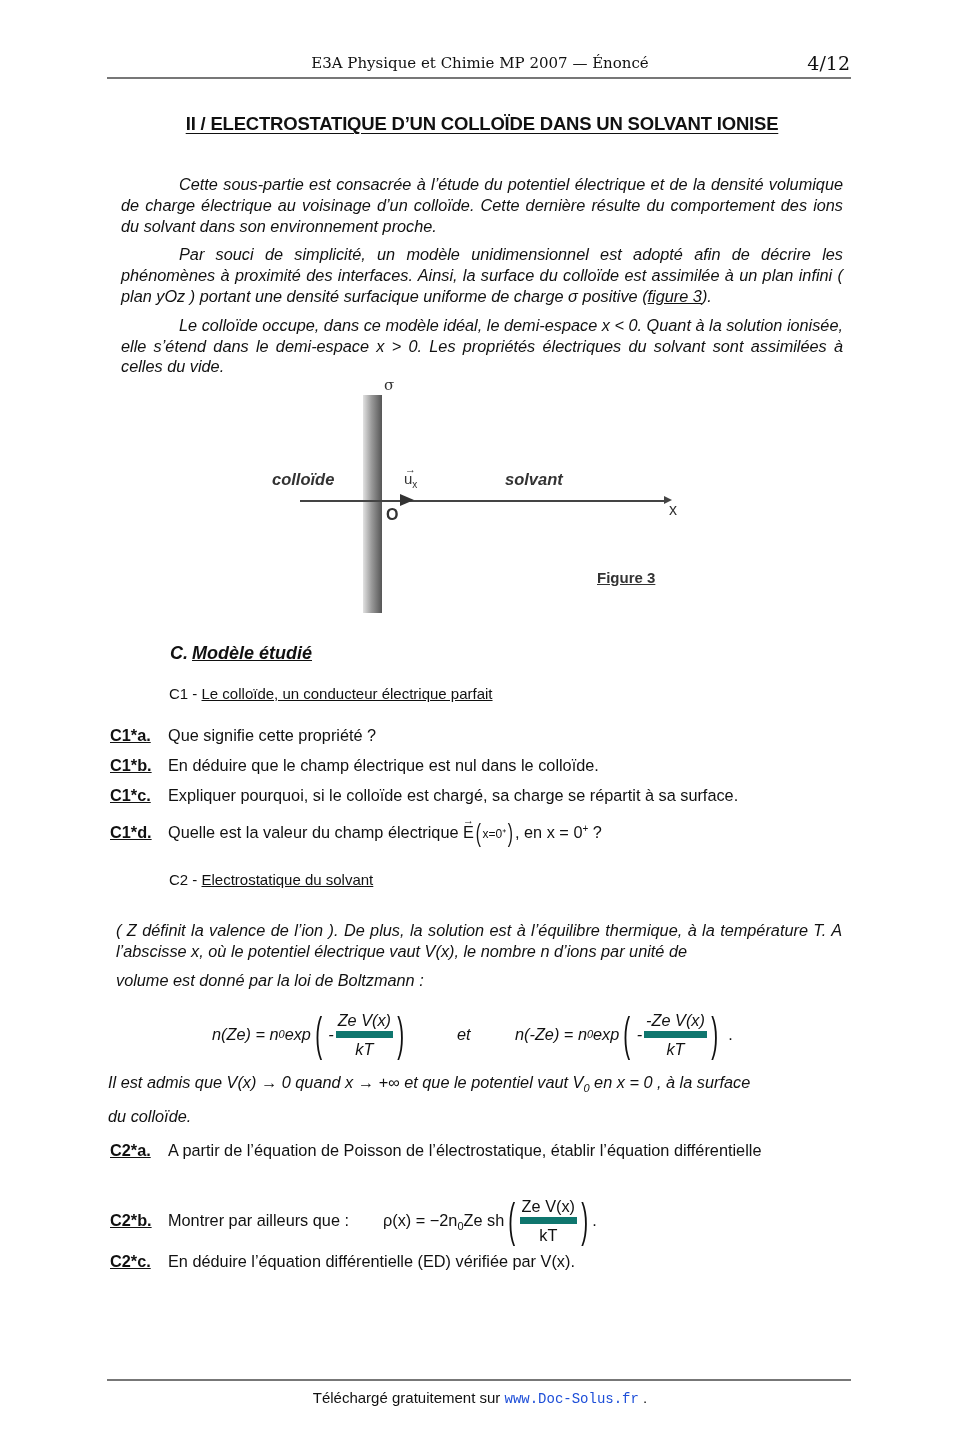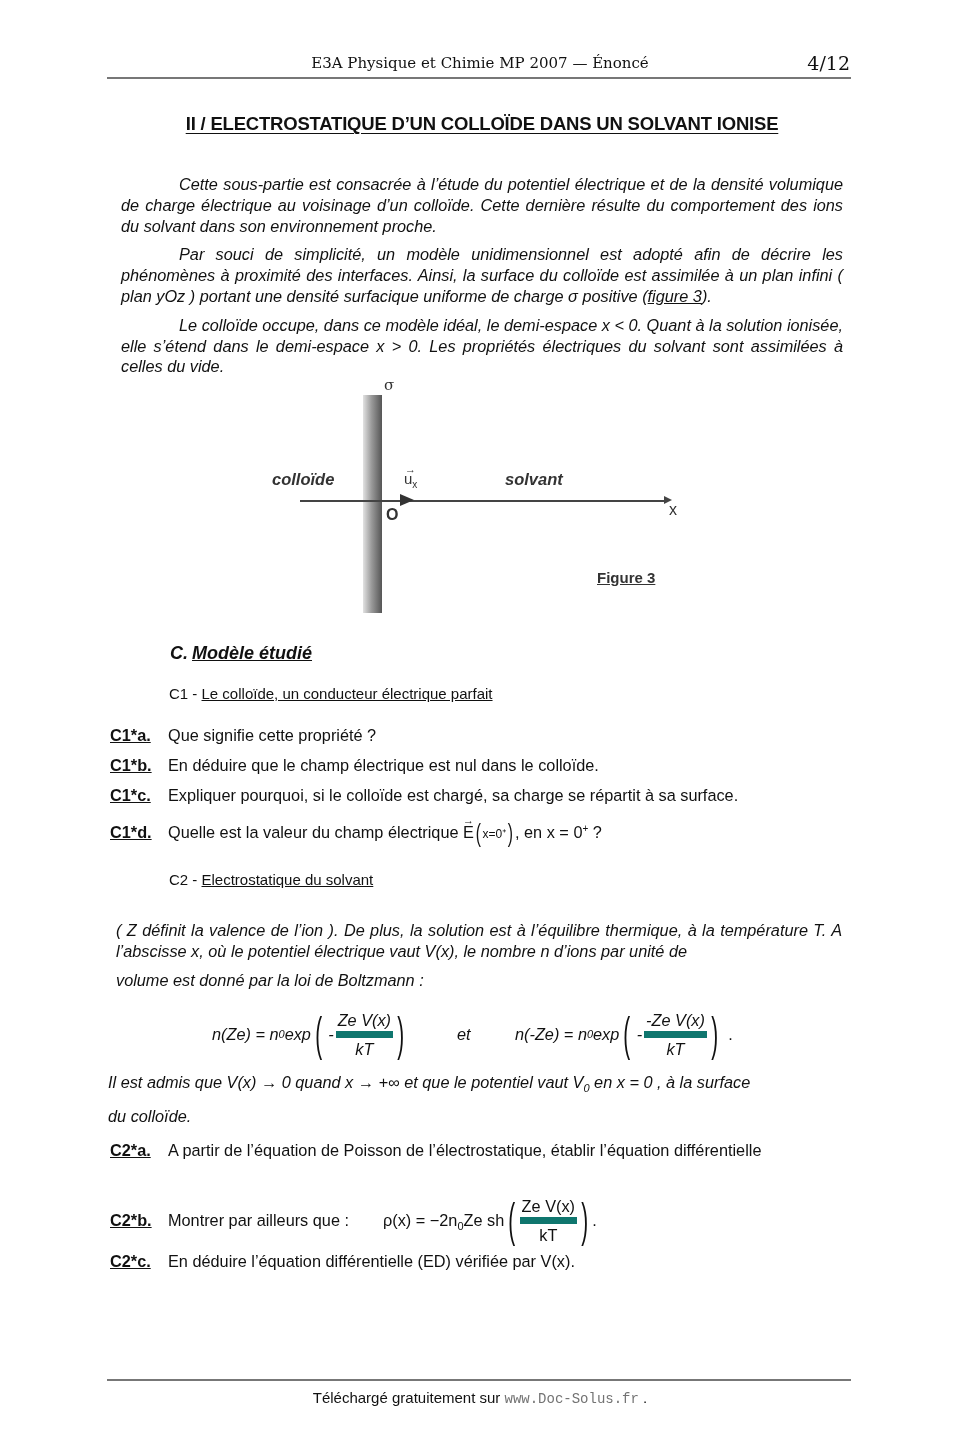--- a/index.html
+++ b/index.html
@@ -67,21 +67,21 @@
 
   #admis { left: 108px; top: 1068px; width: 750px; font-size: 16.3px; font-style: italic; line-height: 28px; }
 
   #q-c2a { top: 1138px; line-height: 25px; }
   #q-c2a .cont { padding-left: 58px; }
   #q-c2b { top: 1194px; height: 52px; }
   #q-c2c { top: 1252px; }
 
   #ftr-rule { left: 107px; width: 744px; top: 1379px; height: 1.5px; background: #777; }
   #ftr { left: 0; width: 960px; top: 1389px; text-align: center; font-size: 15px; }
-  #ftr .link { color: #737373; font-size: 14px; }
+  #ftr .link { color: #1d4ed8; font-size: 14px; }
 </style>
 </head>
 <body>
 
 <div id="hdr-title" class="abs serif">E3A Physique et Chimie MP 2007 — Énoncé</div>
 <div id="hdr-page" class="abs serif">4/12</div>
 <div id="hdr-rule" class="abs"></div>
 
 <div id="sec-title" class="abs sans">II  /  ELECTROSTATIQUE D’UN COLLOÏDE DANS UN SOLVANT IONISE</div>
 

